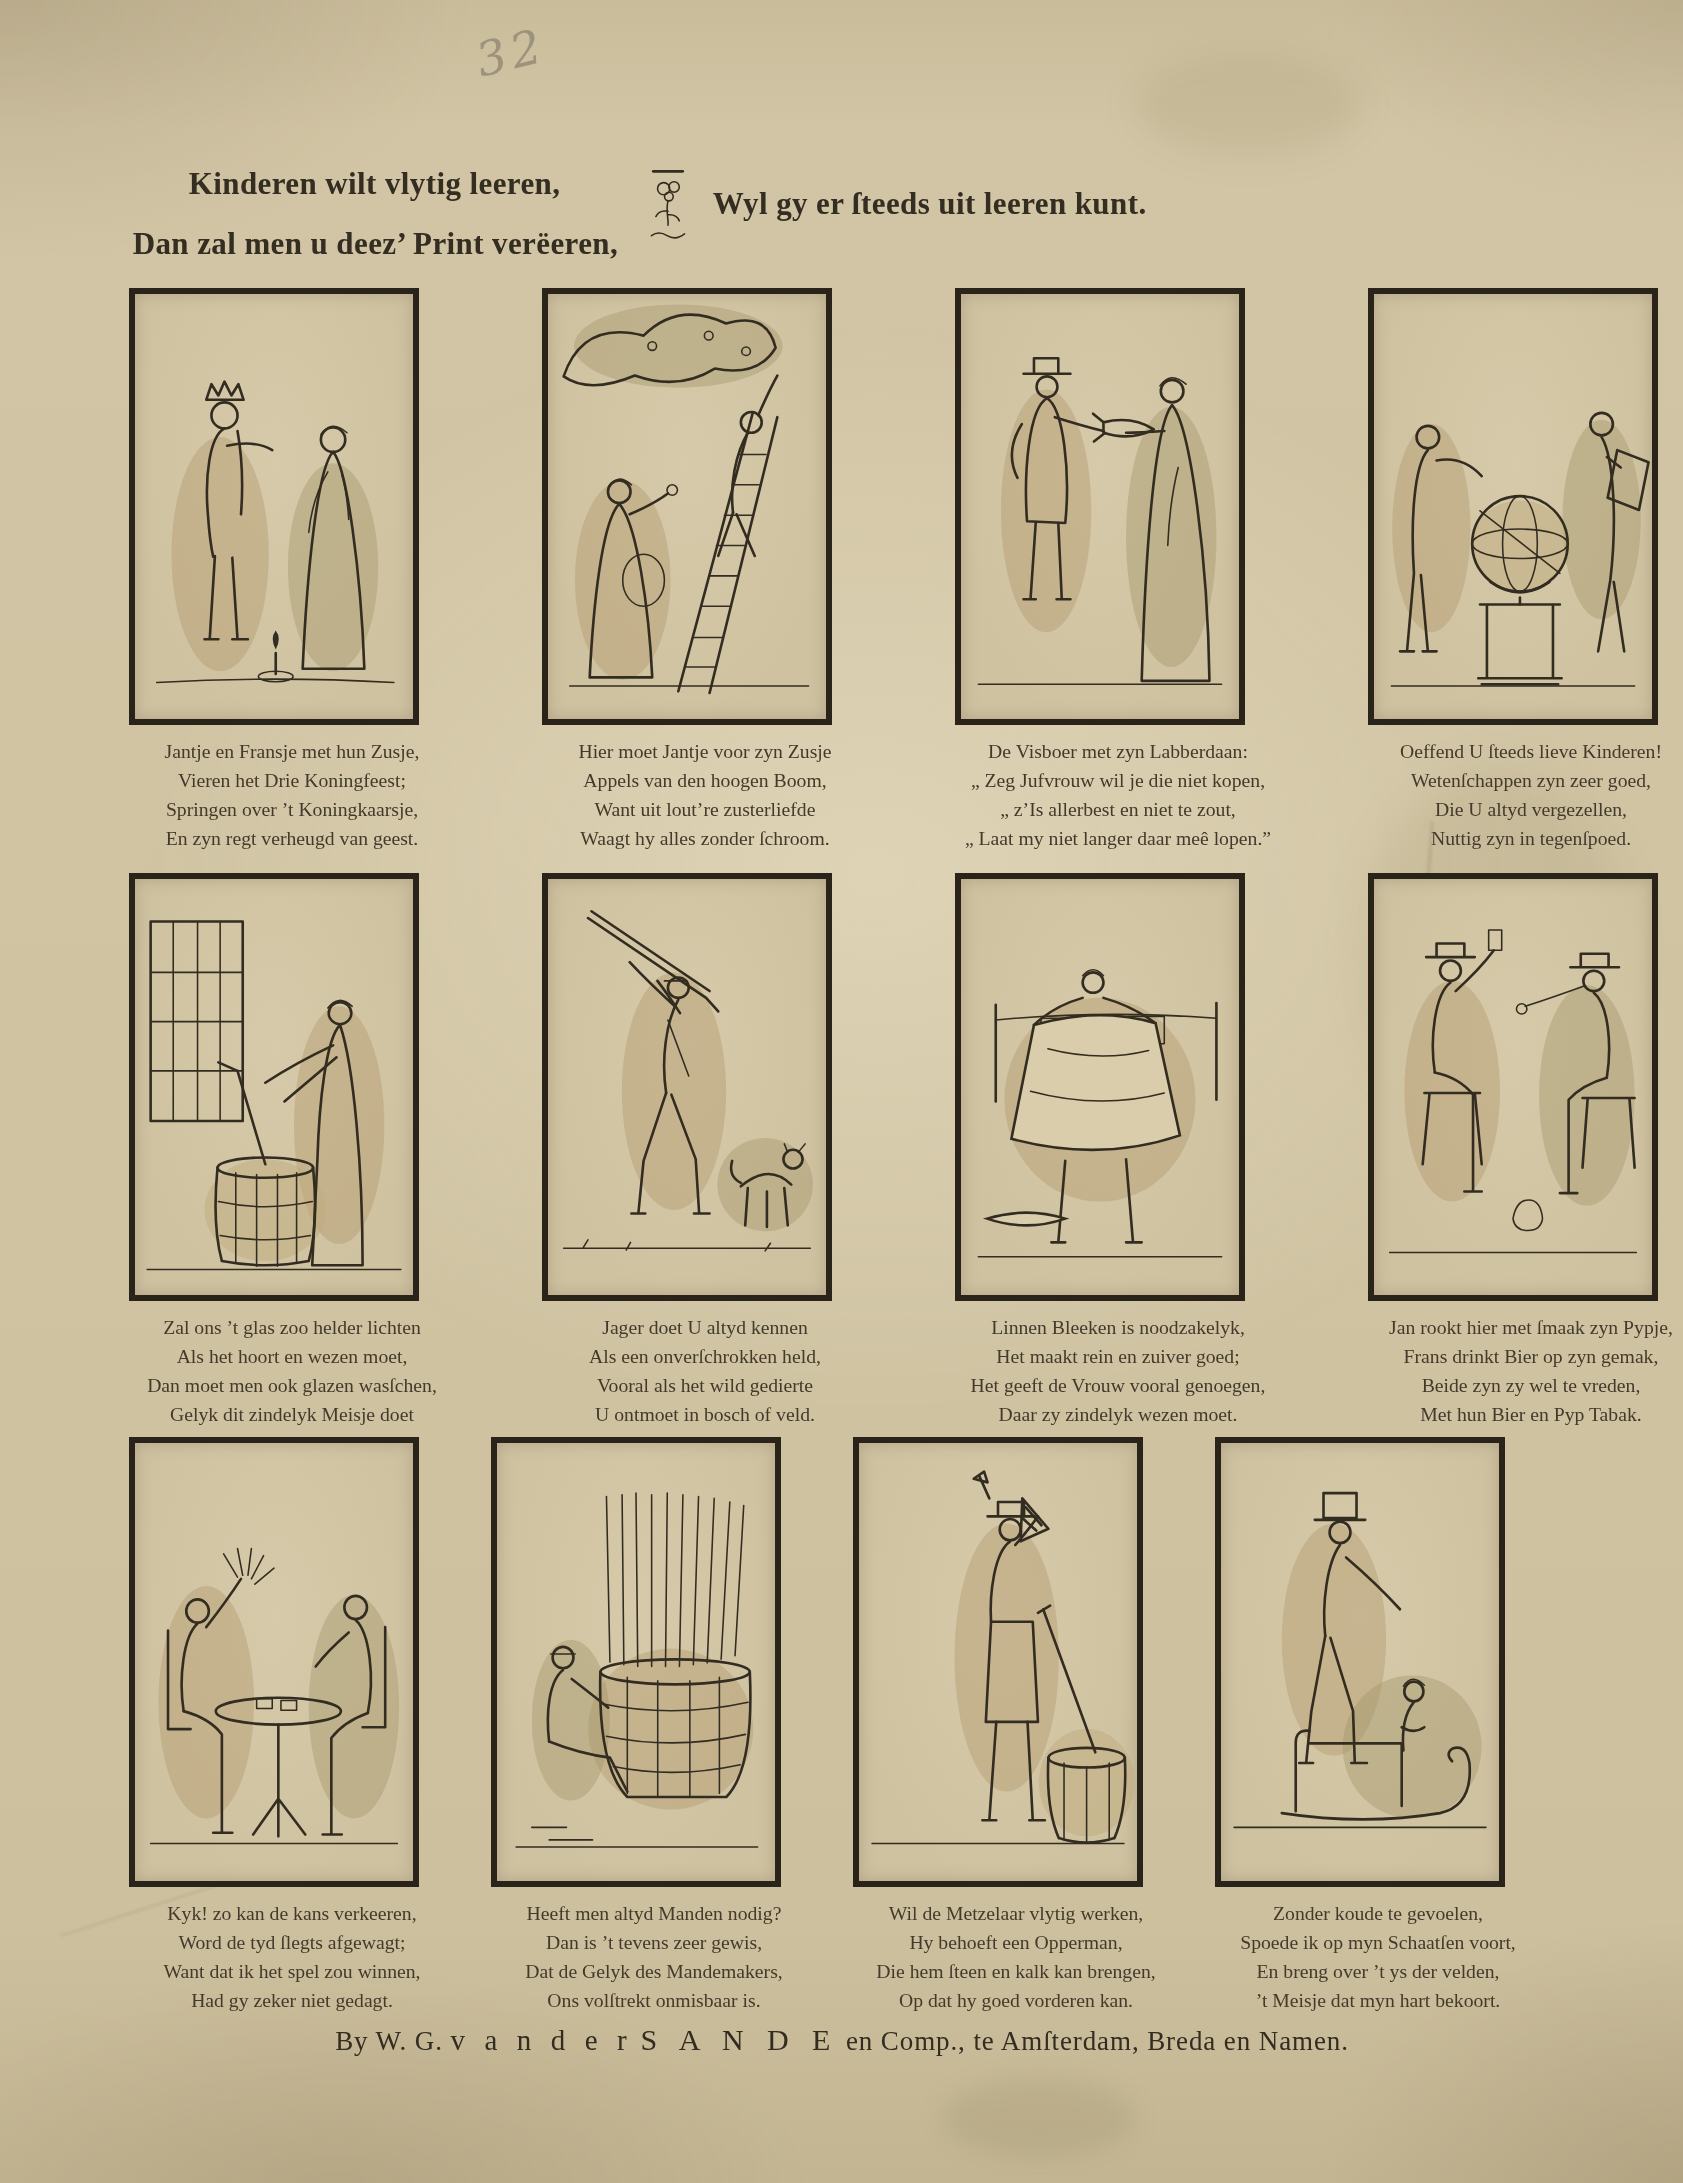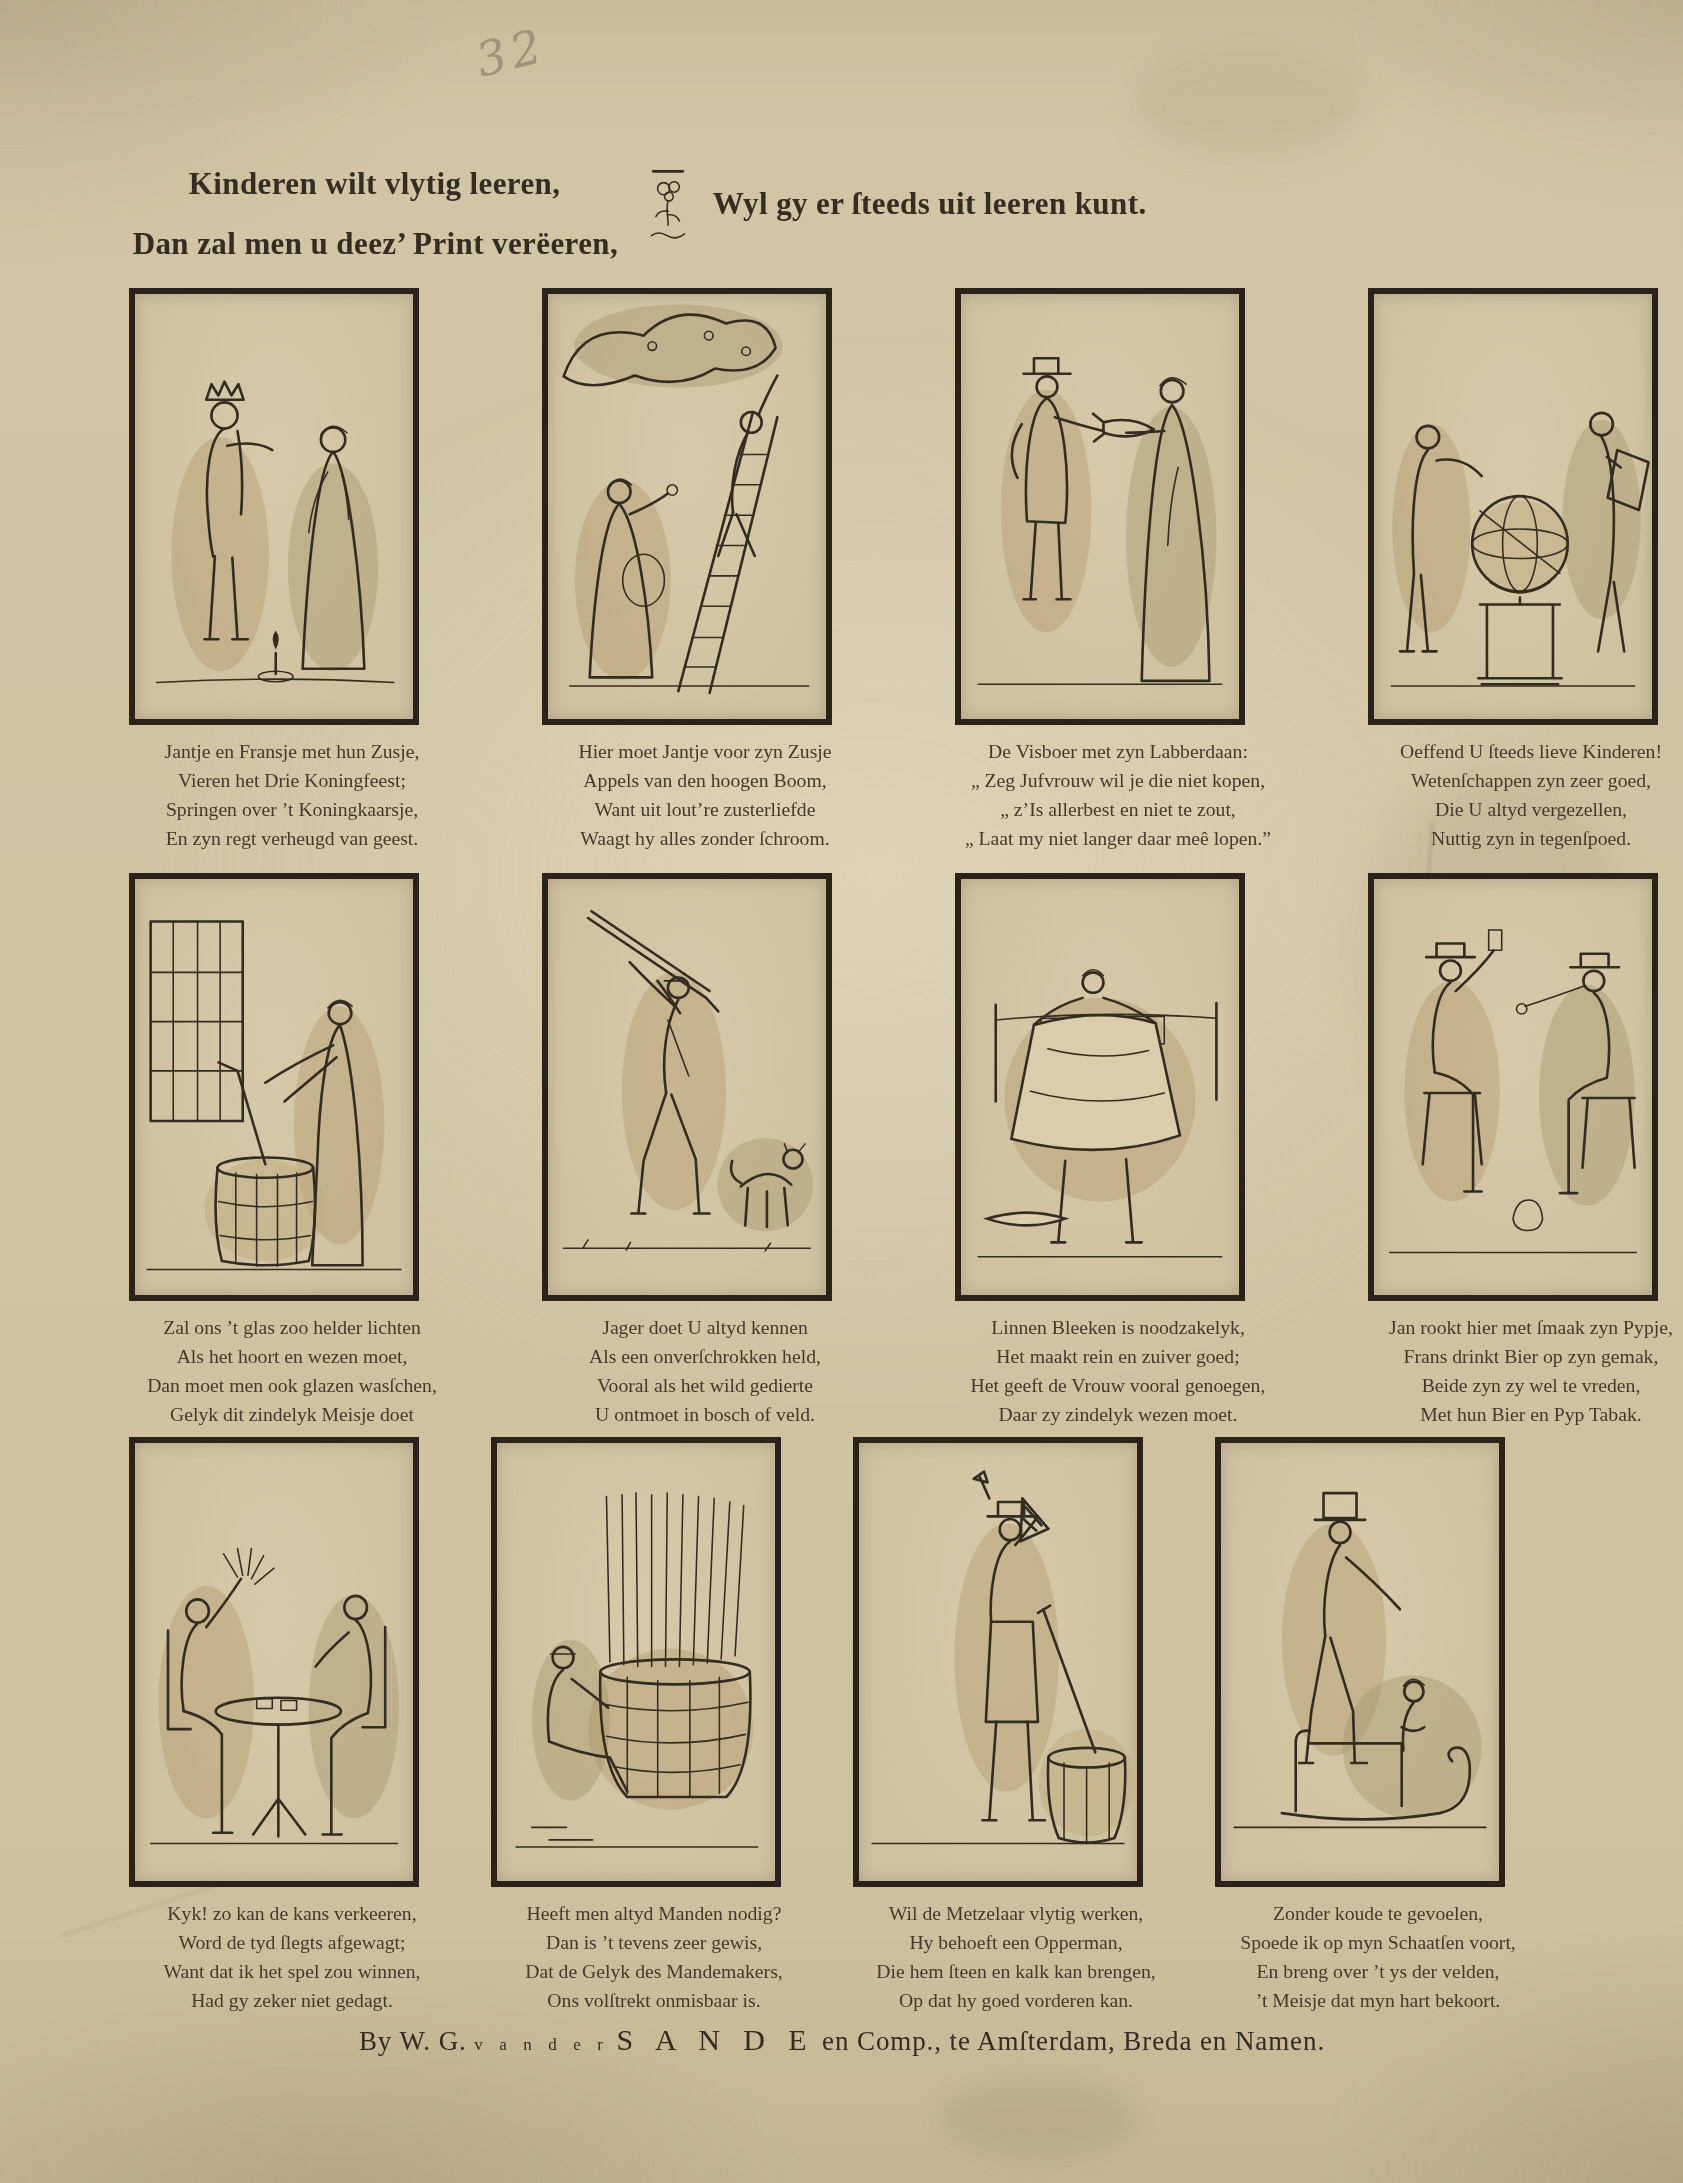--- a/index.html
+++ b/index.html
@@ -46,21 +46,21 @@
   .w{fill:#b49b71;opacity:.45;stroke:none;}
   .w2{fill:#a09367;opacity:.40;stroke:none;}
   .w3{fill:#c0ab7e;opacity:.5;stroke:none;}
   .sheetfill{fill:#d9cdab;stroke:#332c20;stroke-width:3;}
   .caption{margin-top:12.2px;text-align:center;font-size:19.7px;line-height:29px;color:#433a2c;}
   .caption div{white-space:nowrap;}
   .imprint{
     position:absolute;top:2023px;left:0;width:100%;text-align:center;
     font-size:27px;color:#332c21;letter-spacing:0.9px;
   }
-  .imprint .sc{letter-spacing:6.1px;font-size:17px;}
+  .imprint .sc{letter-spacing:6.1px;font-size:29px;}
   .imprint .big{font-size:30px;letter-spacing:7.9px;}
 </style>
 </head>
 <body>
 
 <div class="stain" style="top:52px;left:1135px;width:227px;height:105px;background:rgba(110,95,60,.10);filter:blur(15.7px);"></div>
 <div class="stain" style="top:769px;left:1363px;width:262px;height:367px;background:rgba(120,100,62,.10);filter:blur(21px);"></div>
 <div class="stain" style="top:2079px;left:943px;width:192px;height:79px;background:rgba(110,95,60,.12);filter:blur(12.2px);"></div>
 <div class="crease" style="top:821px;left:1418px;width:2.6px;height:367px;background:rgba(100,85,55,.18);filter:blur(1.7px);transform:rotate(4deg);"></div>
 <div class="crease" style="top:1878px;left:52px;width:367px;height:1.7px;background:rgba(100,85,55,.15);filter:blur(1.7px);transform:rotate(-18deg);"></div>

